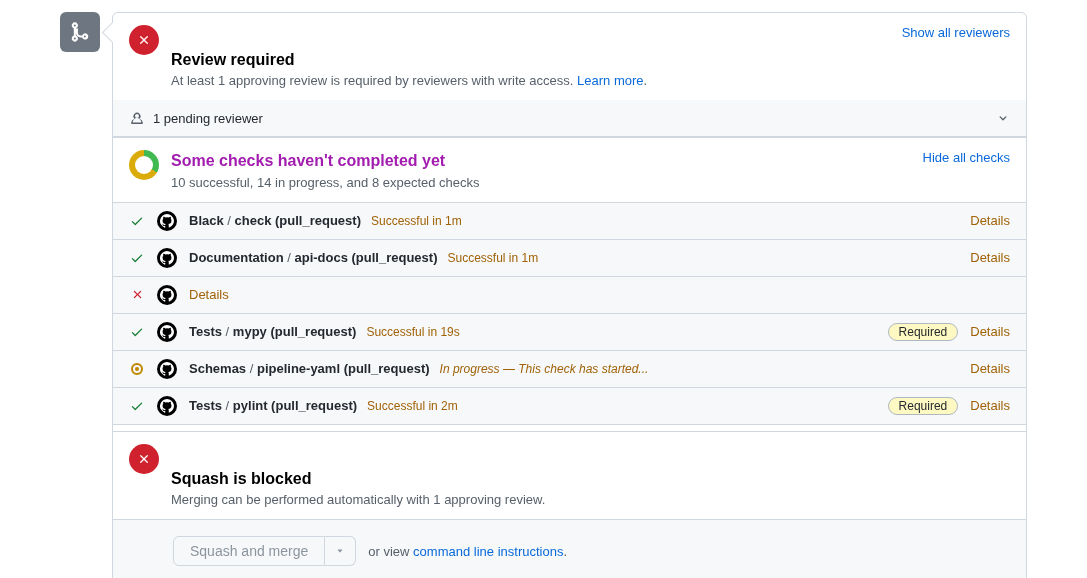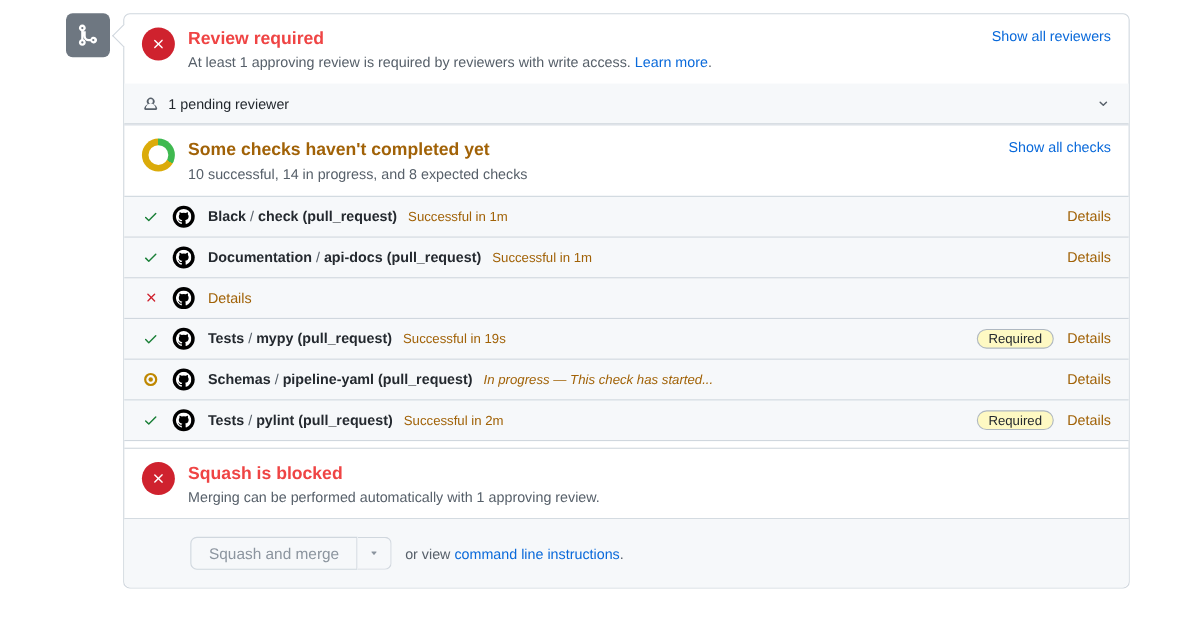--- a/index.html
+++ b/index.html
@@ -54,22 +54,22 @@
   .circle-red { background: #cf222e; }
   .circle-donut {
     background: conic-gradient(#3fb950 0 120deg, #dbab0a 120deg 360deg);
     position: relative;
   }
   .circle-donut::after {
     content: ""; position: absolute; inset: 6px; background: #fff; border-radius: 50%;
   }
   .sect-body { flex: 1; }
   .sect-title { font-size: 16px; font-weight: 600; line-height: 1.4; }
-  .title-red { color: #ef4444; }
-  .title-yellow { color: #a16207; }
+  .title-red { color: #000000; margin-top: 24px; }
+  .title-yellow { color: #a21caf; }
   .sect-sub { color: #57606a; font-size: 13px; margin-top: 2px; }
   .link { color: #0969da; text-decoration: none; cursor: pointer; }
   .right-link { font-size: 13px; white-space: nowrap; }
   .reviewer-row {
     background: #f6f8fa;
     padding: 10px 16px;
     display: flex; align-items: center; gap: 8px;
     border-bottom: 1px solid #d0d7de;
   }
   .reviewer-row .label { font-weight: 400; font-size: 13px; flex: 1; }
@@ -178,21 +178,21 @@
       </div>
     </div>
 
     <div class="section">
       <div class="sect-pad">
         <div class="status-circle circle-donut"></div>
         <div class="sect-body">
           <div class="sect-title title-yellow">Some checks haven't completed yet</div>
           <div class="sect-sub">10 successful, 14 in progress, and 8 expected checks</div>
         </div>
-        <a class="link right-link">Show all checks</a>
+        <a class="link right-link">Hide all checks</a>
       </div>
       <div id="checks-list">
           <div class="check-item">
             <span class="ci-status">
               <svg width="14" height="14" viewBox="0 0 16 16" fill="#1a7f37">
                 <path d="M13.78 4.22a.75.75 0 0 1 0 1.06l-7.25 7.25a.75.75 0 0 1-1.06 0L2.22 9.28a.75.75 0 0 1 1.06-1.06L6 10.94l6.72-6.72a.75.75 0 0 1 1.06 0Z"></path>
               </svg>
             </span>
             <span class="ci-avatar">
               <svg width="14" height="14" viewBox="0 0 16 16" fill="#fff">

